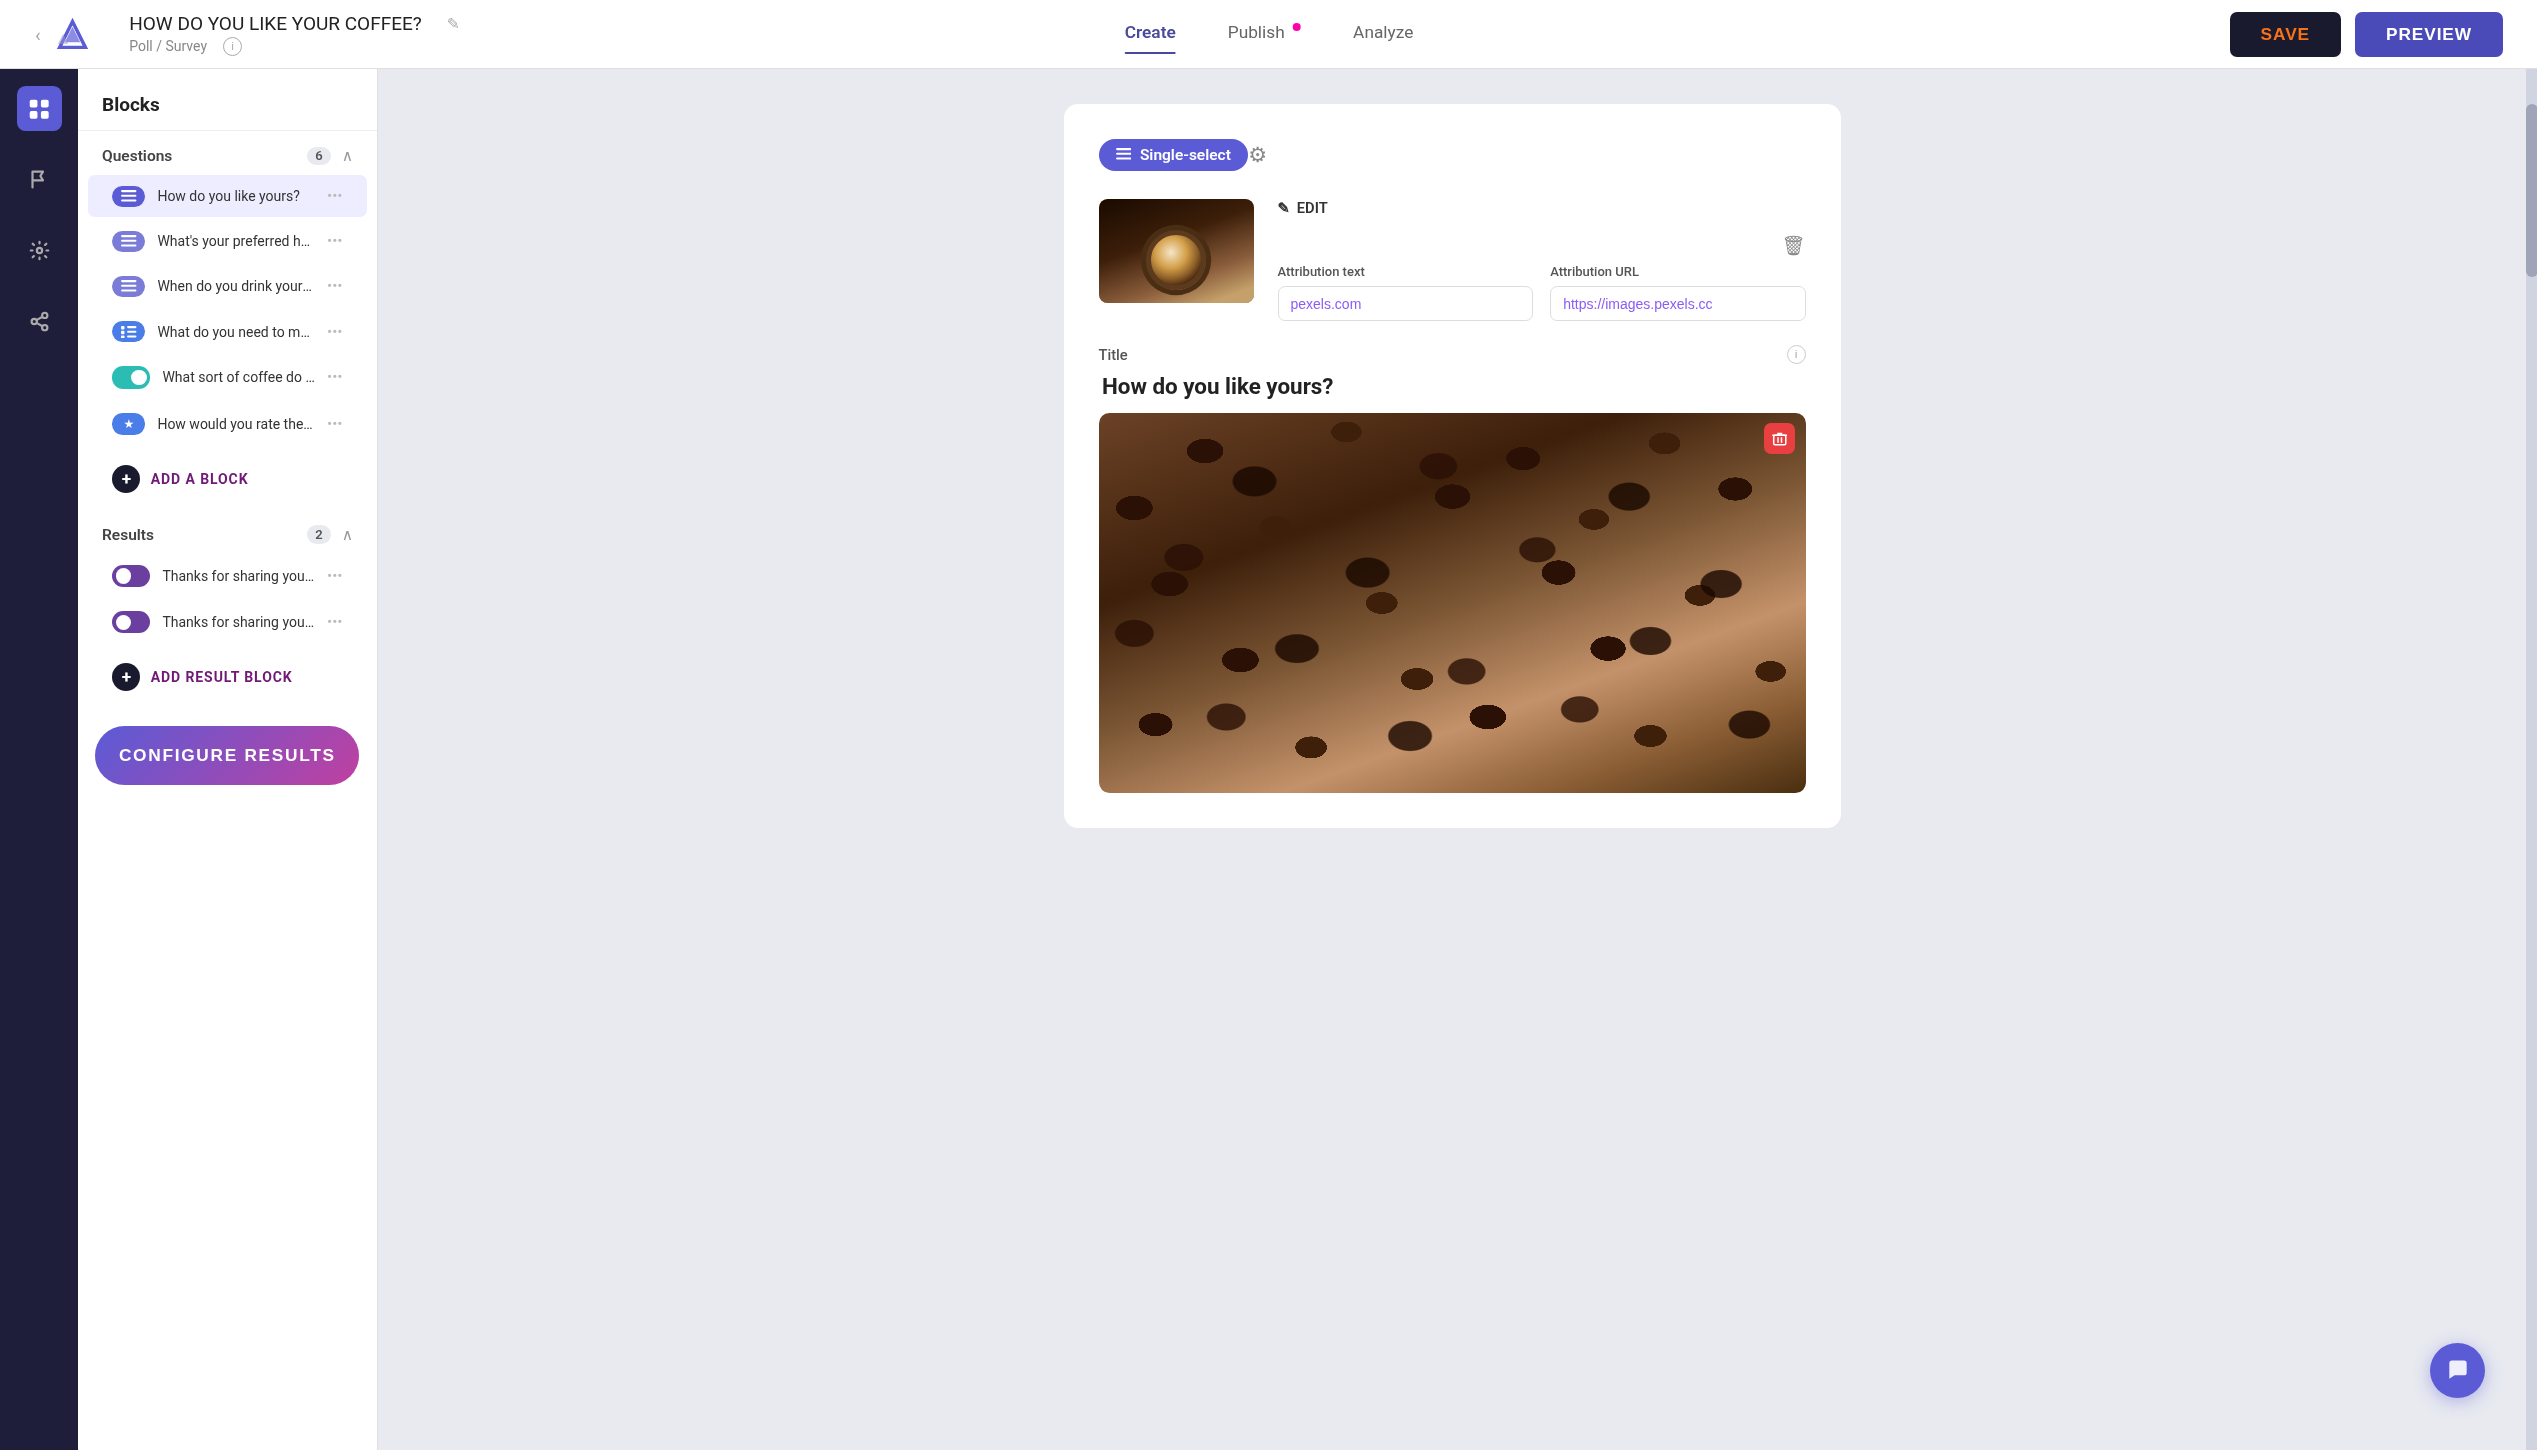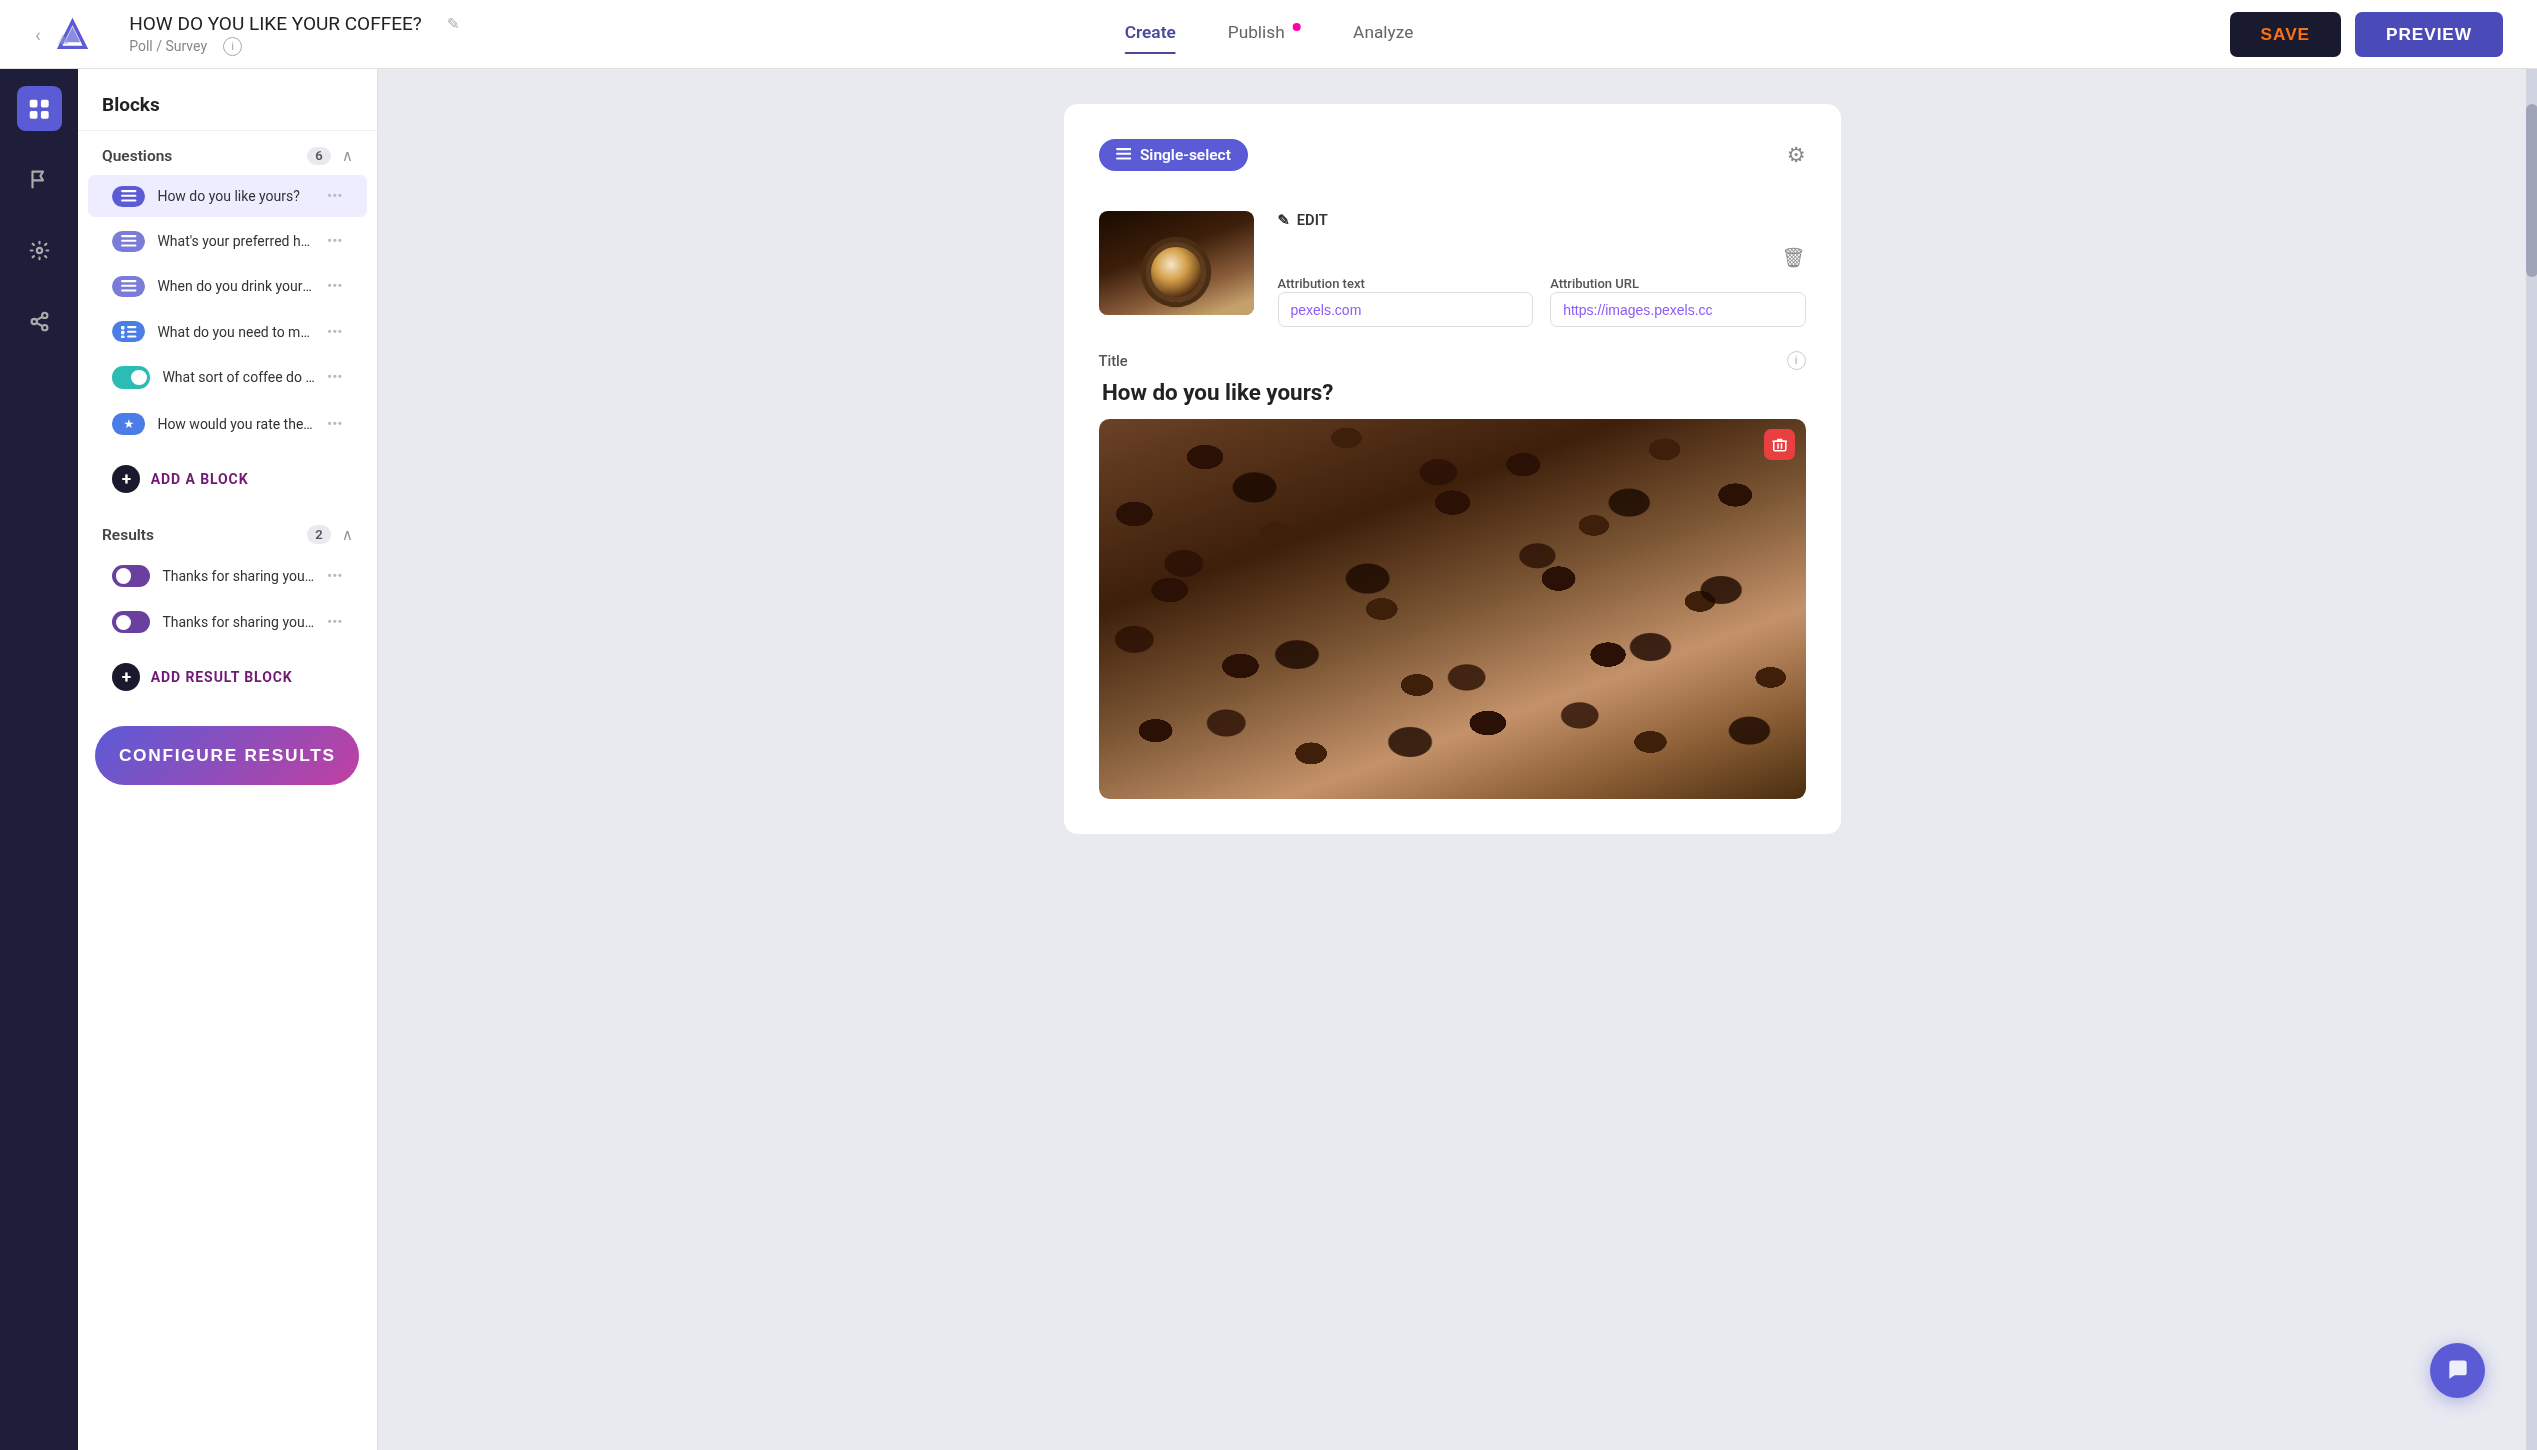--- a/index.html
+++ b/index.html
@@ -280,22 +280,22 @@
       background: #fff;
       border-radius: 14px;
       padding: 35px;
       max-width: 777px;
       margin: 0 auto;
     }
 
     .card-header {
       display: flex;
       align-items: center;
-      justify-content: space-between;
-      margin-bottom: 40px;
+      justify-content: flex-start;
+      margin-bottom: 28px;
     }
     .card-type-badge {
       display: flex;
       align-items: center;
       gap: 8.6px;
       background: #5b5bd6;
       color: #fff;
       border-radius: 17.3px;
       padding: 7px 17.3px;
       font-size: 15.5px;
@@ -343,21 +343,21 @@
     .attribution-row {
       display: flex;
       gap: 17.3px;
     }
     .attribution-group {
       flex: 1;
     }
     .attribution-label {
       font-size: 13px;
       color: #555;
-      margin-bottom: 1px;
+      margin-bottom: 7px;
       font-weight: 500;
     }
     .attribution-input {
       width: 100%;
       border: 1.3px solid #ddd;
       border-radius: 7px;
       padding: 8.6px 12px;
       font-size: 14px;
       color: #8b5cf6;
       outline: none;

